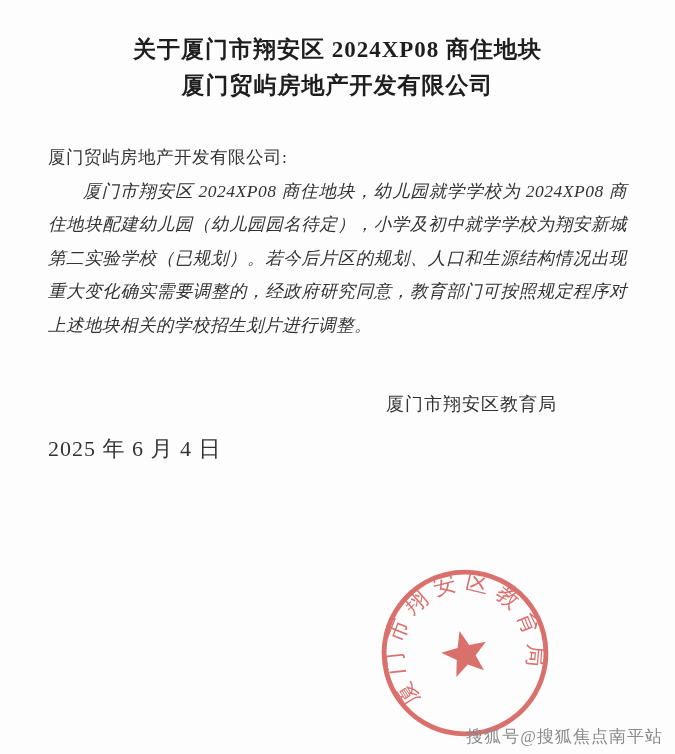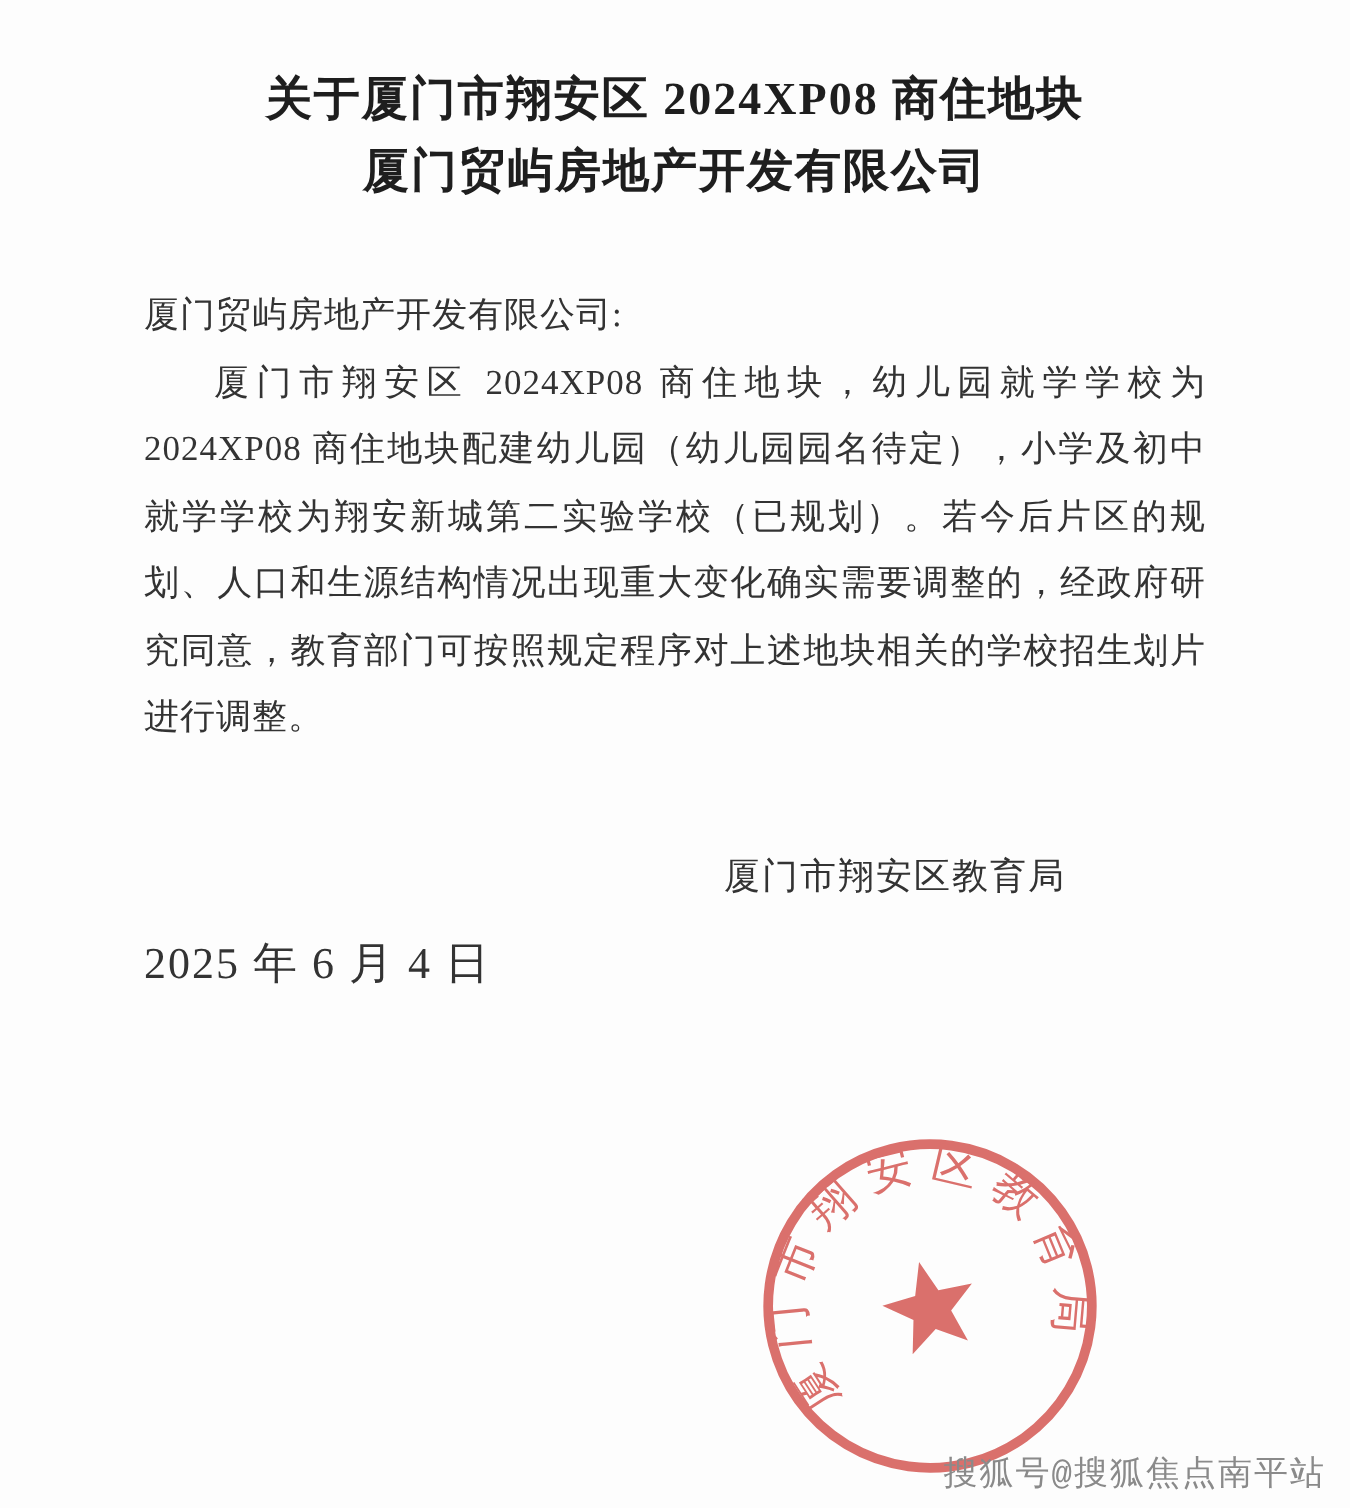--- a/index.html
+++ b/index.html
@@ -19,29 +19,29 @@
   .doc-title {
     margin-top: 32px;
     text-align: center;
     font-weight: bold;
     font-size: 23px;
     line-height: 1.55;
     color: #1e1e1e;
     letter-spacing: 1px;
   }
   .doc-body {
-    padding: 0 72px;
+    padding: 0 48px;
     margin-top: 38px;
     font-size: 17.5px;
     line-height: 33.5px;
     letter-spacing: 0.5px;
     color: #333333;
   }
   .salutation { text-indent: 0; }
-  .para { text-indent: 2em; text-align: justify; }
+  .para { text-indent: 2em; text-align: justify; font-style: italic; }
   .signature-area { margin-top: 46px; }
   .signature-line {
     text-align: right;
     padding-right: 70px;
     font-size: 18px;
     letter-spacing: 1px;
   }
   .date-line {
     padding-right: 112px;
     font-size: 22px;
@@ -56,21 +56,21 @@
     opacity: 0.82;
     mix-blend-mode: multiply;
     pointer-events: none;
   }
   .seal svg { width: 100%; height: 100%; display: block; }
   .watermark {
     position: absolute;
     right: 12px; bottom: 6px;
     font-size: 17px;
     color: #8a8a8a;
-    font-family: Liberation Mono, monospace;
+    font-family: Liberation Serif, serif;
     letter-spacing: 1px;
   }
 </style>
 </head>
 <body>
 
 <div class="page">
 
   <h1 class="doc-title">
     <div>关于厦门市翔安区 2024XP08 商住地块</div>

